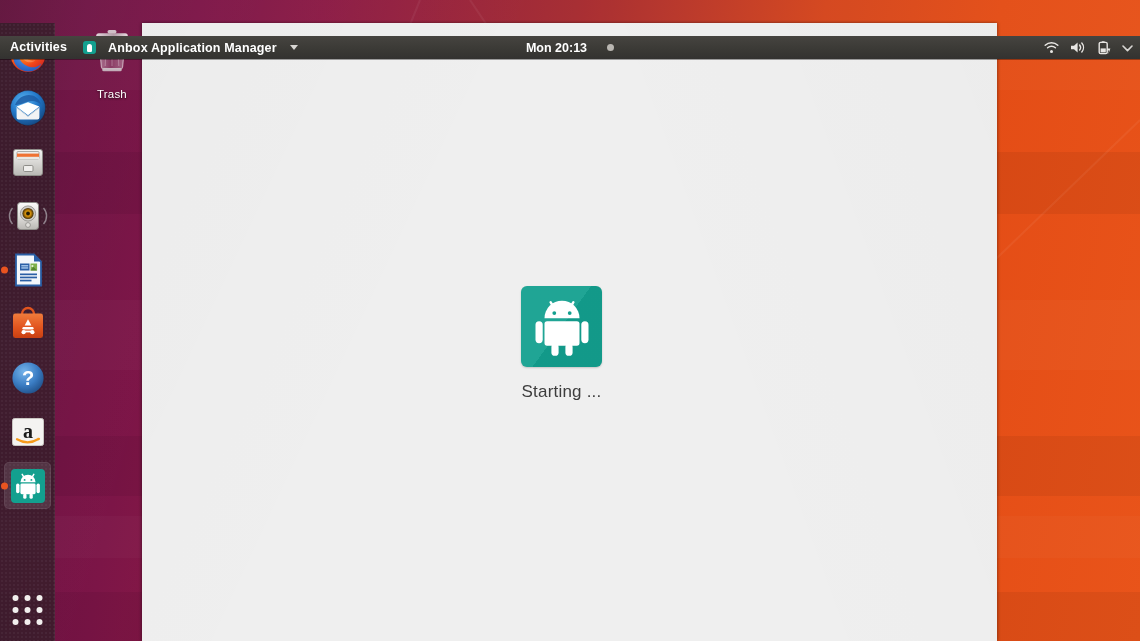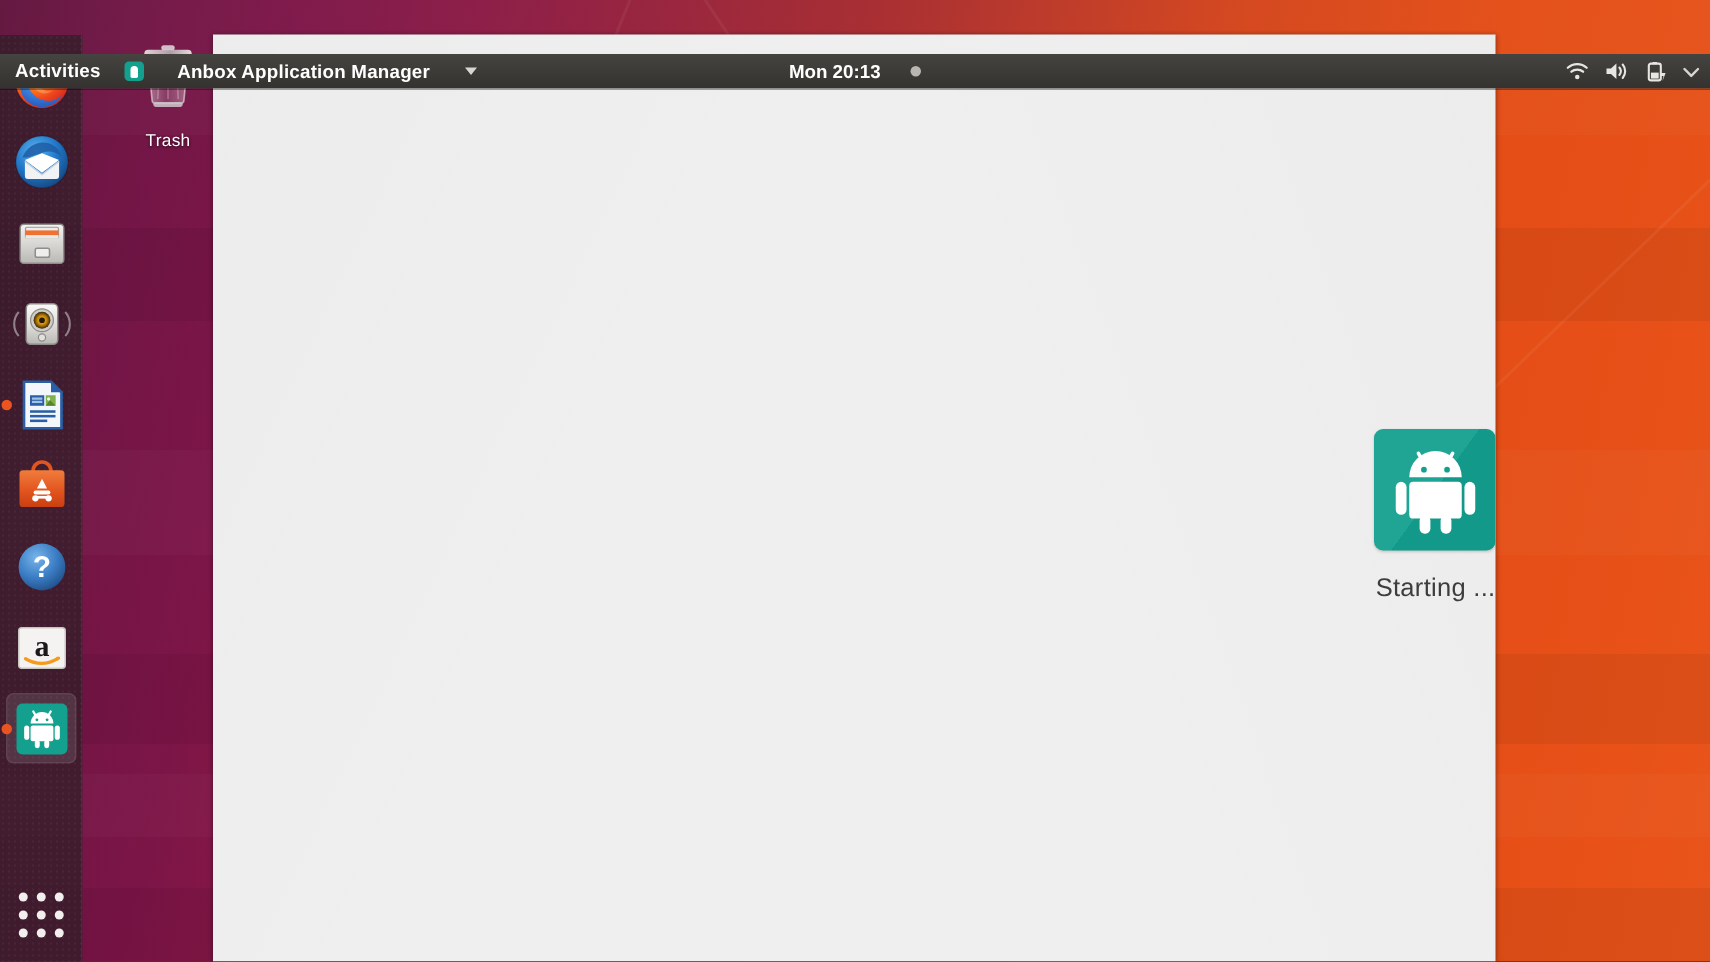--- a/index.html
+++ b/index.html
@@ -75,21 +75,21 @@
     padding: 0 9px 0 10px;
     height: 23px;
     line-height: 23px;
     color: #ffffff;
     letter-spacing: .15px;
     cursor: pointer;
   }
   #app-menu {
     display: flex;
     align-items: center;
-    gap: 22px;
+    gap: 12px;
     height: 23px;
     padding: 0 7px;
     cursor: pointer;
   }
   #app-menu .app-name {
     color: #ffffff;
     letter-spacing: .15px;
   }
   .mini-android {
     width: 13px; height: 13px;
@@ -268,25 +268,25 @@
     content: "";
     position: absolute;
     inset: 0;
     background:
       linear-gradient(115deg, rgba(0,0,0,0.012) 0%, rgba(0,0,0,0) 38%),
       linear-gradient(250deg, rgba(0,0,0,0.012) 0%, rgba(0,0,0,0) 42%);
     pointer-events: none;
   }
   #splash {
     position: absolute;
-    left: 0; right: 0;
+    left: 0; right: 16px;
     top: 263px;
     display: flex;
     flex-direction: column;
-    align-items: flex-end;
+    align-items: center;
     z-index: 2;
   }
   #android-tile {
     position: relative;
     width: 81px; height: 81px;
     border-radius: 6px;
     background: #13a08f;
     display: flex;
     align-items: center;
     justify-content: center;

